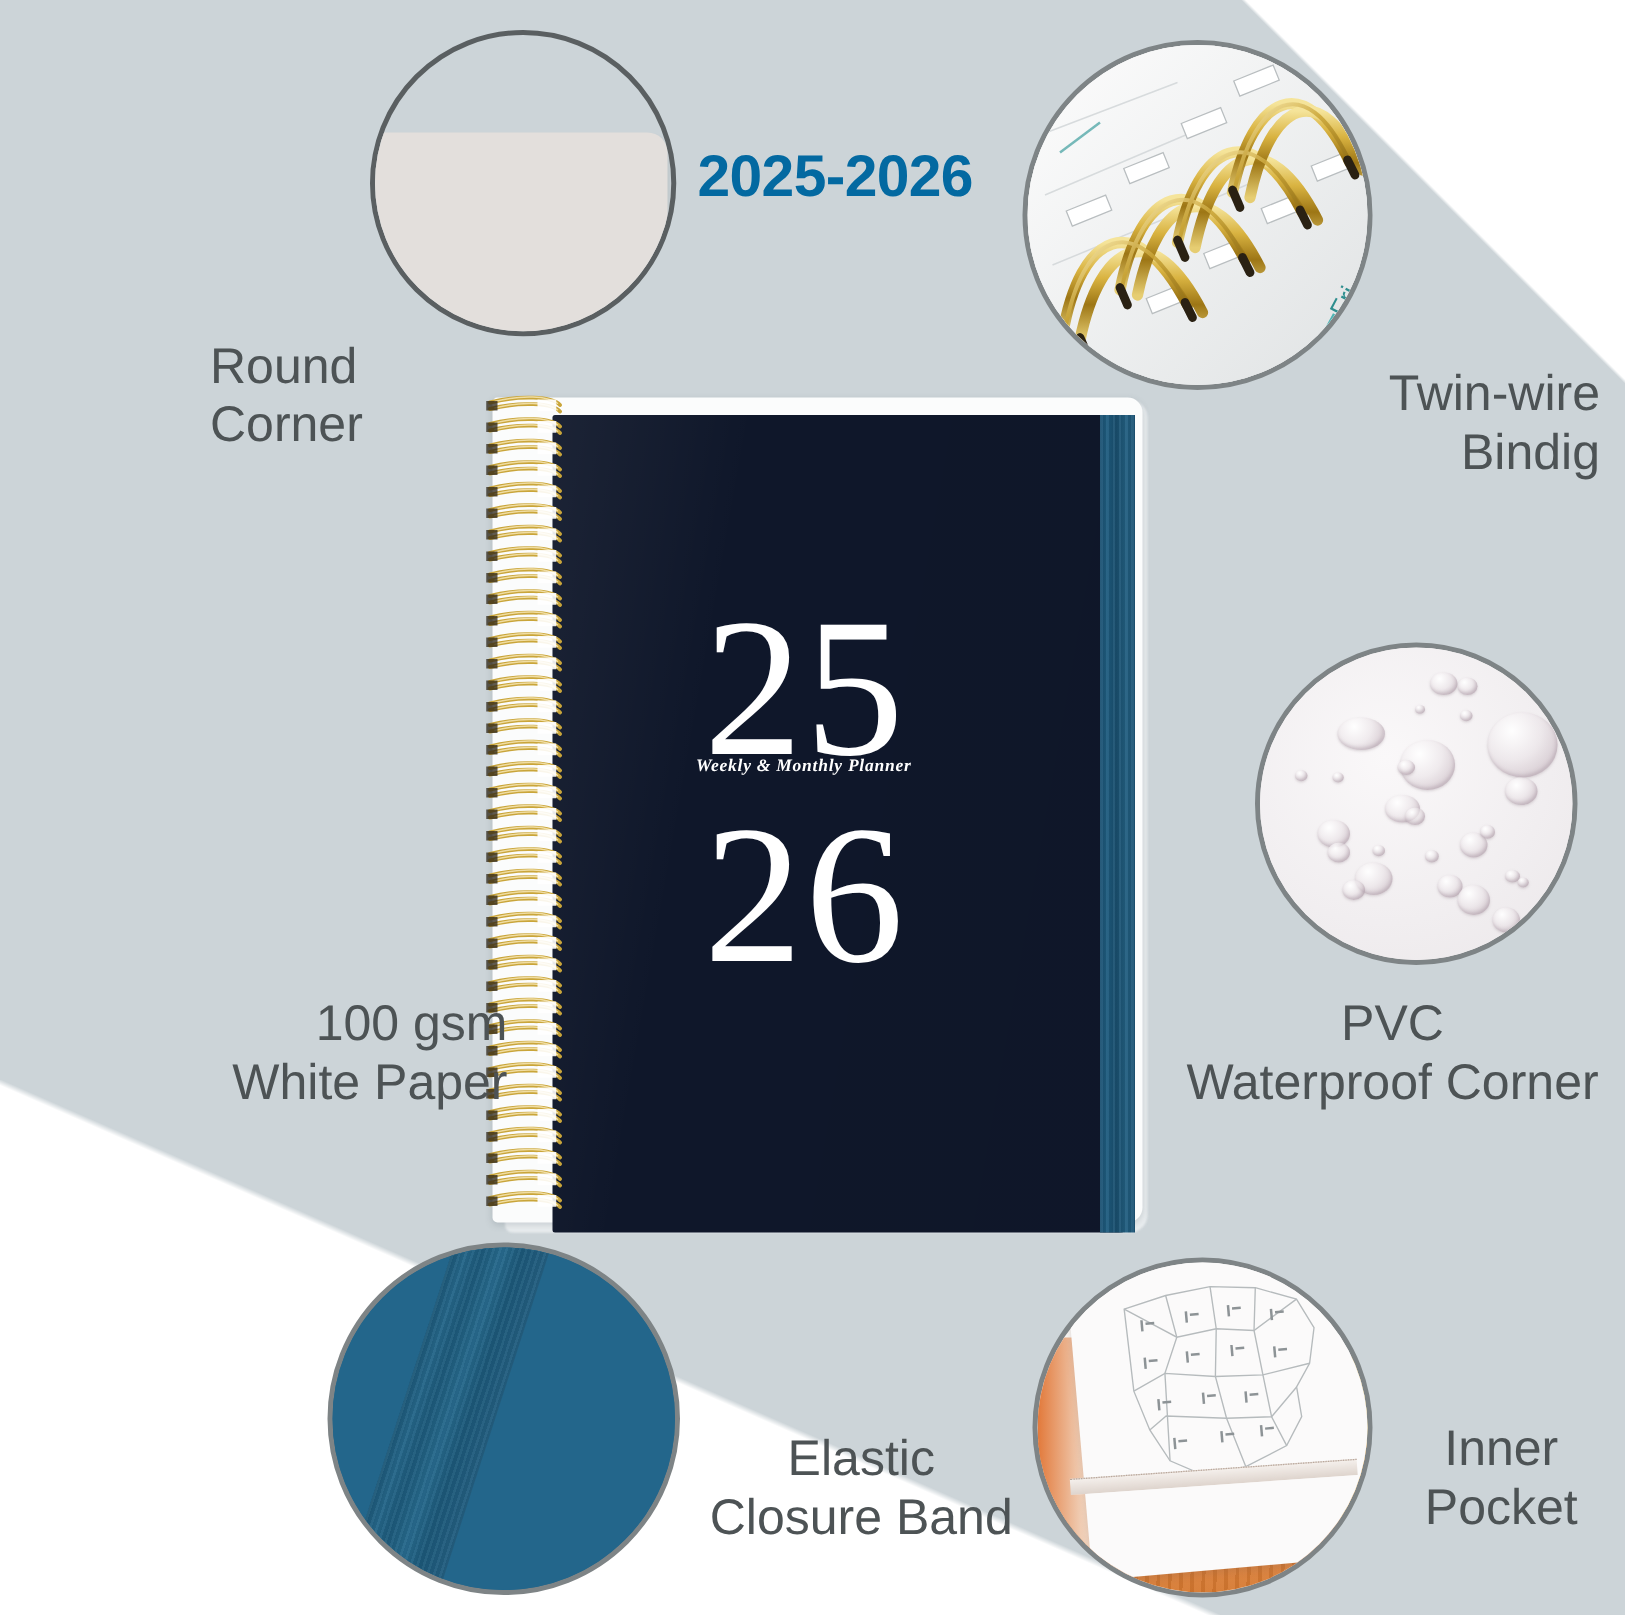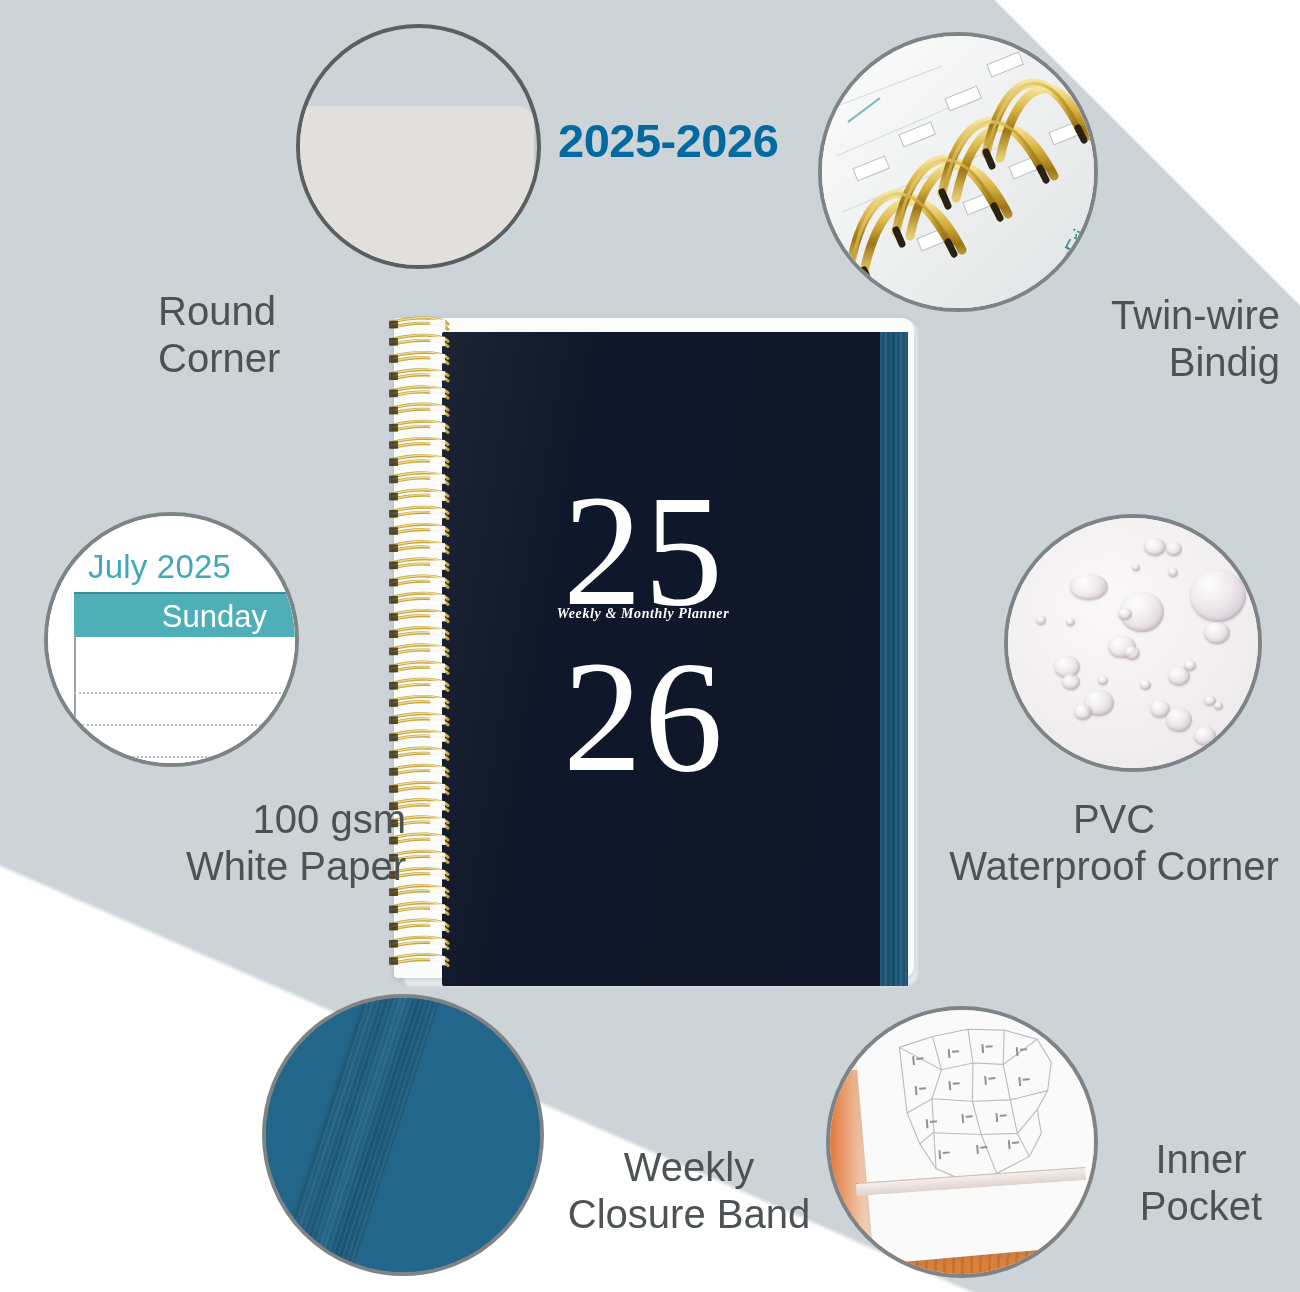--- a/index.html
+++ b/index.html
@@ -114,21 +114,21 @@
   .cover-25{top:140px;}
   .cover-26{top:306px;}
   .cover-sub{position:absolute;left:0;right:62px;top:274px;text-align:center;color:#fff;
     font-family:"Liberation Serif", serif;font-style:italic;font-weight:bold;font-size:14px;letter-spacing:.6px;}
 
   
   .spiral{position:absolute;left:0;top:0;width:74px;height:666px;}
 
   
   .label{position:absolute;color:#4d5355;font-size:40px;line-height:1.18;white-space:pre-line;}
-  #label-round-corner{left:158px;top:270px;text-align:left;width:260px;margin-top:18px;}
+  #label-round-corner{left:168px;top:270px;text-align:left;width:260px;}
   #label-twin-wire{left:1040px;top:292px;text-align:right;width:240px;}
   #label-paper{left:106px;top:796px;text-align:right;width:300px;}
   #label-pvc{left:928px;top:796px;text-align:center;width:372px;}
   #label-elastic{left:534px;top:1144px;text-align:center;width:310px;}
   #label-pocket{left:1096px;top:1136px;text-align:center;width:210px;}
 </style>
 </head>
 <body>
 
 <div class="stage">
@@ -213,31 +213,20 @@
           <line x1="218" y1="132" x2="224" y2="144"></line>
           <line x1="164" y1="116" x2="170" y2="130"></line>
           <line x1="256" y1="92" x2="262" y2="104"></line>
         </g>
       </g>
     </svg>
     <div class="tw-fri">Fri</div>
     <div class="tw-27">27</div>
   </div>
 
-  <div class="circle" id="circle-paper">
-    <div class="pp-inner"></div>
-    <div class="pp-month">July 2025</div>
-    <div class="pp-band">
-      <span>Sunday</span>
-    </div>
-    <div class="pp-vrule"></div>
-    <div class="pp-rule" style="top:176px;"></div>
-    <div class="pp-rule" style="top:208px;left:34px;"></div>
-    <div class="pp-rule" style="top:240px;left:70px;right:40px;"></div>
-  </div>
 
   <div class="circle" id="circle-pvc">
     <div class="pvc-bg"></div>
     <div class="drop" style="left:182px;top:52px;width:56px;height:52px;"></div>
     <div class="drop" style="left:112px;top:74px;width:44px;height:40px;"></div>
     <div class="drop" style="left:62px;top:56px;width:38px;height:26px;"></div>
     <div class="drop" style="left:136px;top:20px;width:22px;height:18px;"></div>
     <div class="drop" style="left:158px;top:24px;width:16px;height:14px;"></div>
     <div class="drop" style="left:160px;top:50px;width:10px;height:9px;"></div>
     <div class="drop" style="left:124px;top:46px;width:8px;height:7px;"></div>
@@ -575,18 +564,18 @@
   </div>
 
   <div class="label" id="label-round-corner">Round
 Corner</div>
   <div class="label" id="label-twin-wire">Twin-wire
 Bindig</div>
   <div class="label" id="label-paper">100 gsm
 White Paper</div>
   <div class="label" id="label-pvc">PVC
 Waterproof Corner</div>
-  <div class="label" id="label-elastic">Weekly
+  <div class="label" id="label-elastic">Elastic
 Closure Band</div>
   <div class="label" id="label-pocket">Inner
 Pocket</div>
 
 </div>
 
 </body></html>

